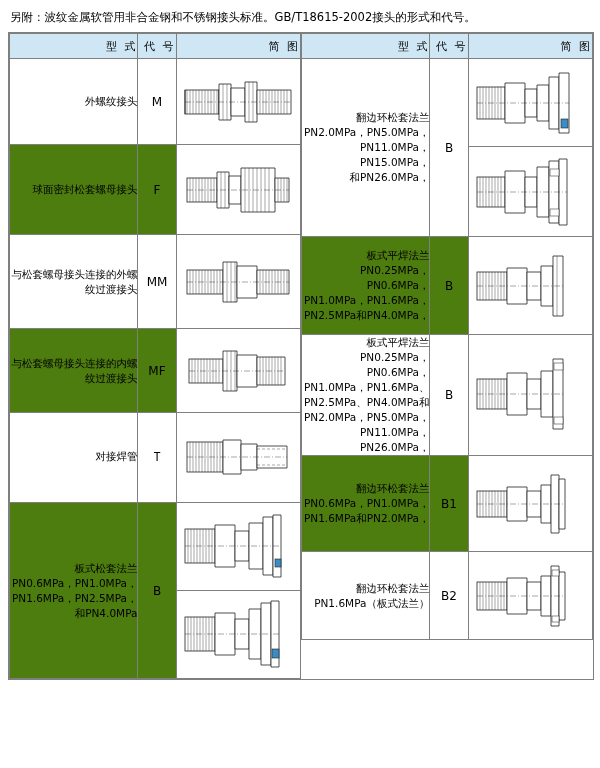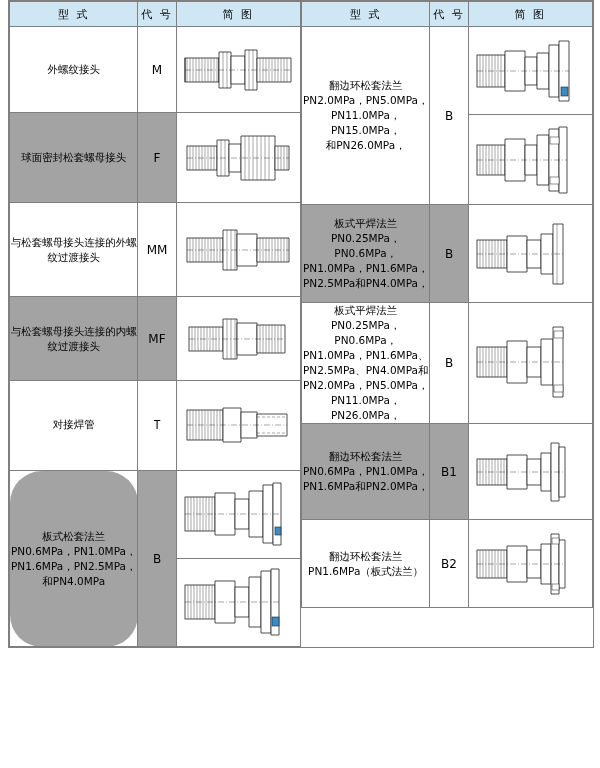--- a/index.html
+++ b/index.html
@@ -36,51 +36,52 @@
   table.inner td,table.inner th{
     border:1px solid #7f7f7f;
     padding:0;
     vertical-align:middle;
   }
   thead th{
     background:#cfe7f5;
     font-size:11px;
     font-weight:normal;
     height:24px;
-    text-align:center;
+    text-align:right;
     letter-spacing:2px;
   }
   .c-type{width:128px;}
   .c-code{width:38px;}
   .c-fig{width:124px;}
   .cell-type{
     font-size:10.5px;
     line-height:15px;
     padding:4px 5px;
-    text-align:center;
+    text-align:right;
     vertical-align:middle;
   }
   .cell-code{
     text-align:center;
     font-size:12px;
   }
   .cell-fig{
     text-align:center;
     background:#ffffff;
     padding:1px 0;
   }
-  .y{background:#a3a3a3;margin-top:24px;}
+  .y{background:#4d7c0f;margin-top:24px;}
   .w{background:#ffffff;}
   svg{display:block;margin:0 auto;}
 </style>
 </head>
 <body>
 
 <div class="page">
 
+  <div class="title">另附：波纹金属软管用非合金钢和不锈钢接头标准。GB/T18615-2002接头的形式和代号。</div>
 
   <table class="main">
     <tbody>
     <tr>
 
       <td class="half">
         <table class="inner">
           <colgroup>
                 <col class="c-type">
                 <col class="c-code">
@@ -188,21 +189,21 @@
                     <path d="M62 26 L78 26 L78 52 L62 52 Z" fill="#fff"></path>
                     <path d="M78 28 L108 28 L108 50 L78 50 Z" fill="#fff"></path>
                     <path d="M78 31 L108 31 M78 47 L108 47" stroke-width="0.4" stroke-dasharray="3 2"></path>
                     <path d="M8 39 L108 39" stroke-dasharray="6 2 1 2" stroke-width="0.4"></path>
                   </g>
                 </svg>
               </td>
             </tr>
 
             <tr style="height:88px;">
-              <td class="cell-type y" rowspan="2" style="white-space: pre-line; border-radius: 32px;">板式松套法兰
+              <td class="cell-type y" rowspan="2" style="white-space: pre-line;">板式松套法兰
 PN0.6MPa，PN1.0MPa，
 PN1.6MPa，PN2.5MPa，
 和PN4.0MPa</td>
               <td class="cell-code y" rowspan="2">B</td>
               <td class="cell-fig">
                 <svg width="118" height="80" viewBox="0 0 118 80">
                   <g fill="none" stroke="#222" stroke-width="0.8">
                     <rect x="6" y="22" width="30" height="34" fill="#fff"></rect>
                     <path d="M9 22 L9 56 M12 22 L12 56 M15 22 L15 56 M18 22 L18 56 M21 22 L21 56 M24 22 L24 56 M27 22 L27 56 M30 22 L30 56 M33 22 L33 56" stroke-width="0.4"></path>
                     <path d="M36 18 L56 18 L56 60 L36 60 Z" fill="#fff"></path>

